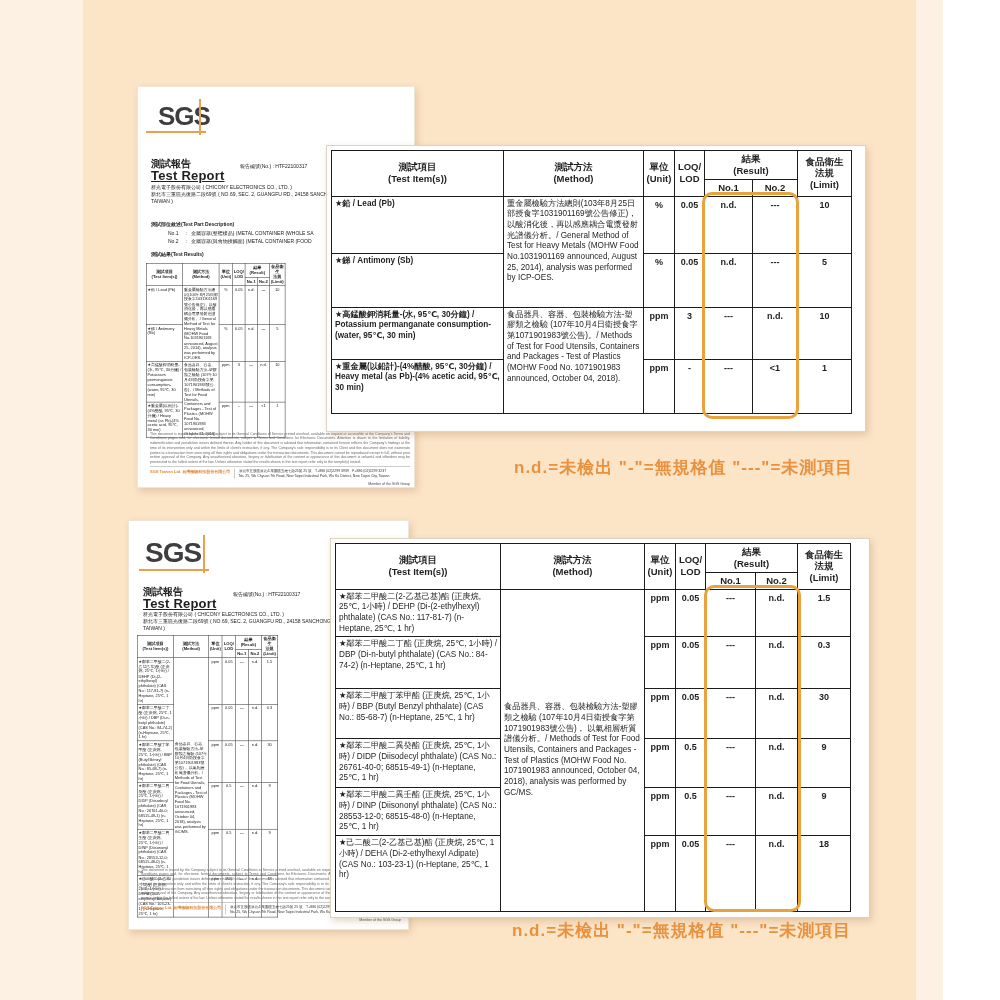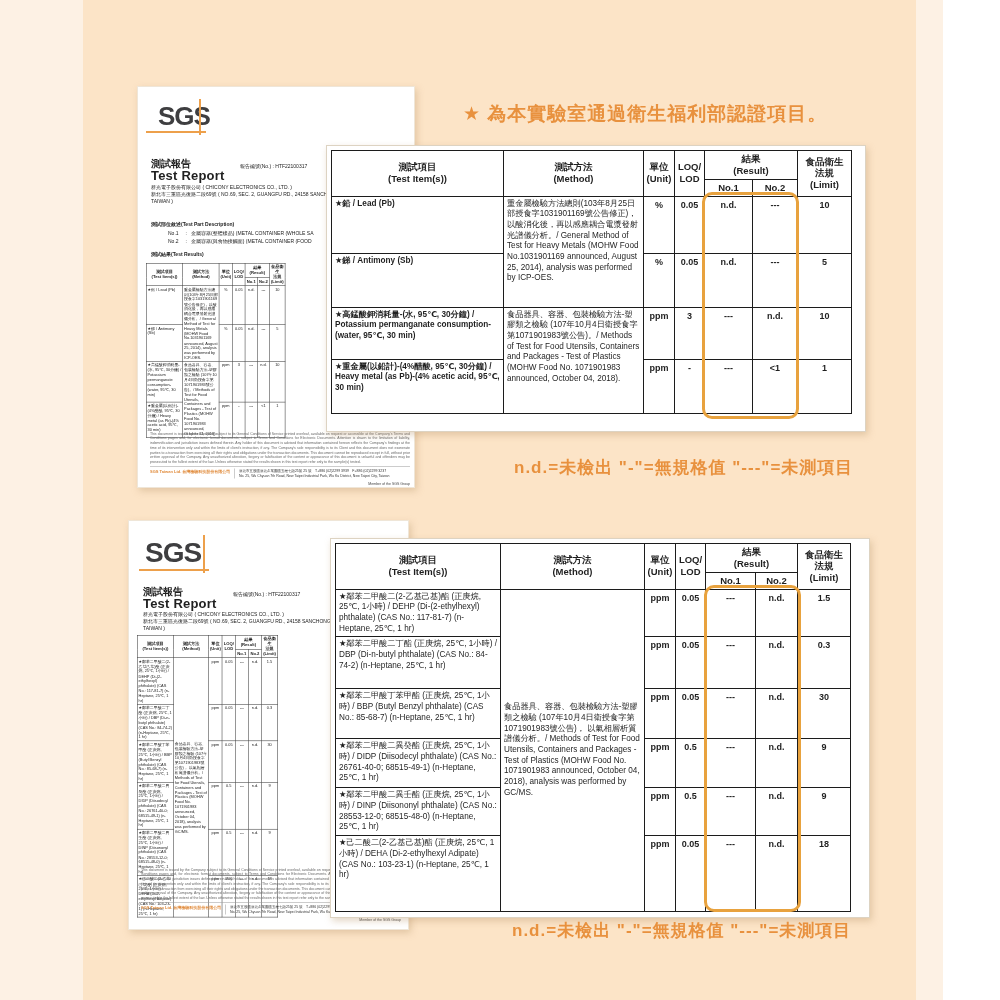--- a/index.html
+++ b/index.html
@@ -17,21 +17,21 @@
 
   .paper{position:absolute;background:var(--paper);overflow:hidden;box-shadow:2px 3px 7px rgba(185,150,105,.38);border:1px solid #efe6d8;}
   .paper1{left:137px;top:86px;width:278px;height:402px;}
   .paper2{left:128px;top:520px;width:281px;height:410px;}
 
   .sgs-text{position:absolute;font-weight:bold;color:#3E3E40;letter-spacing:-1px;font-family:"Liberation Sans",sans-serif;}
   .logo-h{position:absolute;height:2px;background:#EDA04B;}
   .logo-v{position:absolute;width:2px;background:#EDA04B;}
 
   .t-zh{position:absolute;font-size:10px;font-weight:bold;color:var(--ink);}
-  .t-en{position:absolute;font-size:13px;font-weight:bold;color:var(--ink);letter-spacing:.2px;}
+  .t-en{position:absolute;font-size:13px;font-weight:bold;color:var(--ink);letter-spacing:.2px;text-decoration:underline;}
   .meta{position:absolute;font-size:5px;color:#222;white-space:nowrap;}
   .tiny{position:absolute;font-size:5px;color:#222;white-space:nowrap;}
   .tiny b{font-weight:bold;}
 
   
   .panel{position:absolute;background:#fff;border:1px solid #DDD3C2;box-shadow:2px 3px 7px rgba(185,150,105,.38);}
   .panel1{left:326px;top:145px;width:540px;height:287px;}
   .panel2{left:330px;top:538px;width:540px;height:380px;}
   table.rt{border-collapse:collapse;table-layout:fixed;margin:4px;}
   table.rt th,table.rt td{border:1.5px solid #1c1c1c;color:var(--ink);}
@@ -264,21 +264,20 @@
         <td class="val">-</td>
         <td class="val">---</td>
         <td class="val">&lt;1</td>
         <td class="val">1</td>
       </tr>
     </tbody>
       </table>
     <div class="hl hl1"></div>
   </div>
 
-  <div class="heading"><span>★</span><span> 為本實驗室通過衛生福利部認證項目。</span></div>
   <div class="legend legend1">n.d.=未檢出  "-"=無規格值  "---"=未測項目</div>
 
   <div class="paper paper2">
     <div>
       <span class="sgs-text" style="left:16px;top:16px;font-size:28px;">SGS</span>
       <span class="logo-h" style="left:10px;top:48px;width:70px;"></span>
       <span class="logo-v" style="left:74px;top:14px;height:38px;"></span>
     </div>
     <div class="t-zh" style="left:14px;top:64px;">測試報告</div>
     <div class="t-en" style="left:14px;top:75px;">Test Report</div>

